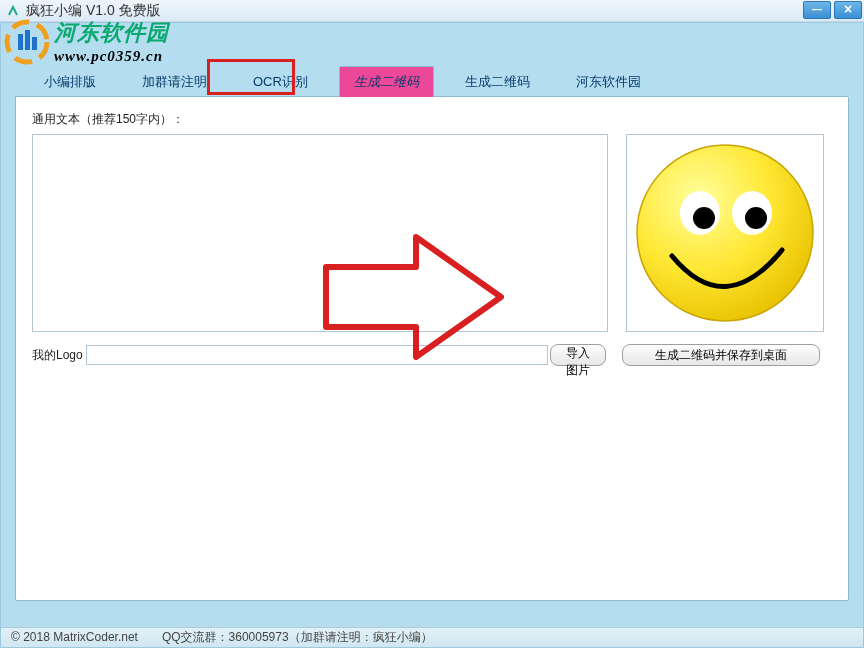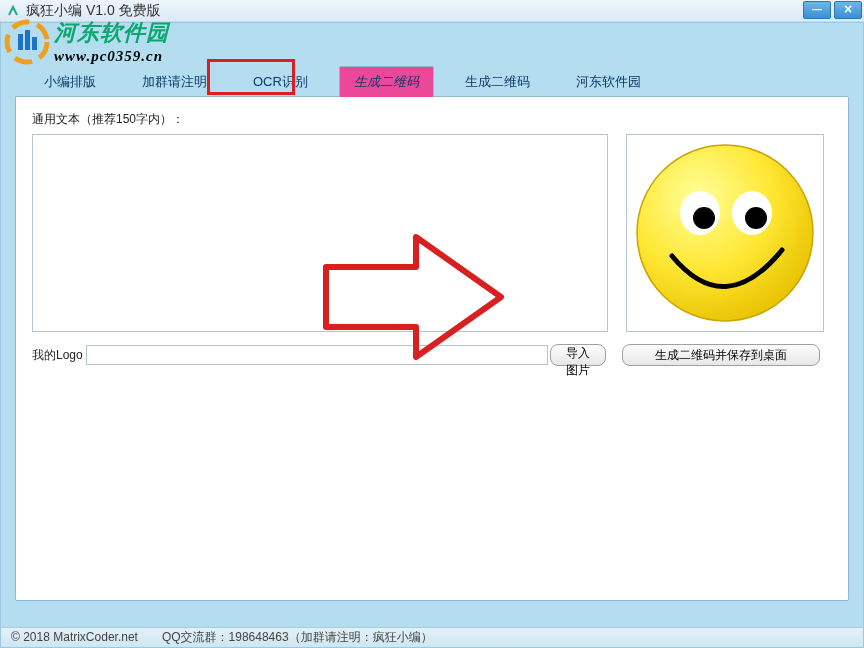--- a/index.html
+++ b/index.html
@@ -226,15 +226,15 @@
       <div style="width:12px"></div>
       <button class="btn btn-wide"><span>生成二维码并保存到桌面</span></button>
     </div>
 
     <svg class="arrow-annot" style="left:290px; top:130px;" width="210" height="140" viewBox="0 0 210 140">
       <path d="M20 40 L110 40 L110 10 L195 70 L110 130 L110 100 L20 100 Z" fill="none" stroke="#d92020" stroke-width="6" stroke-linejoin="round"></path>
     </svg>
   </div>
 
   <div class="footer">
-    <span>© 2018 MatrixCoder.net　　QQ交流群：198648463（加群请注明：疯狂小编）</span>
+    <span>© 2018 MatrixCoder.net　　QQ交流群：360005973（加群请注明：疯狂小编）</span>
   </div>
 </div>
 
 </body></html>

